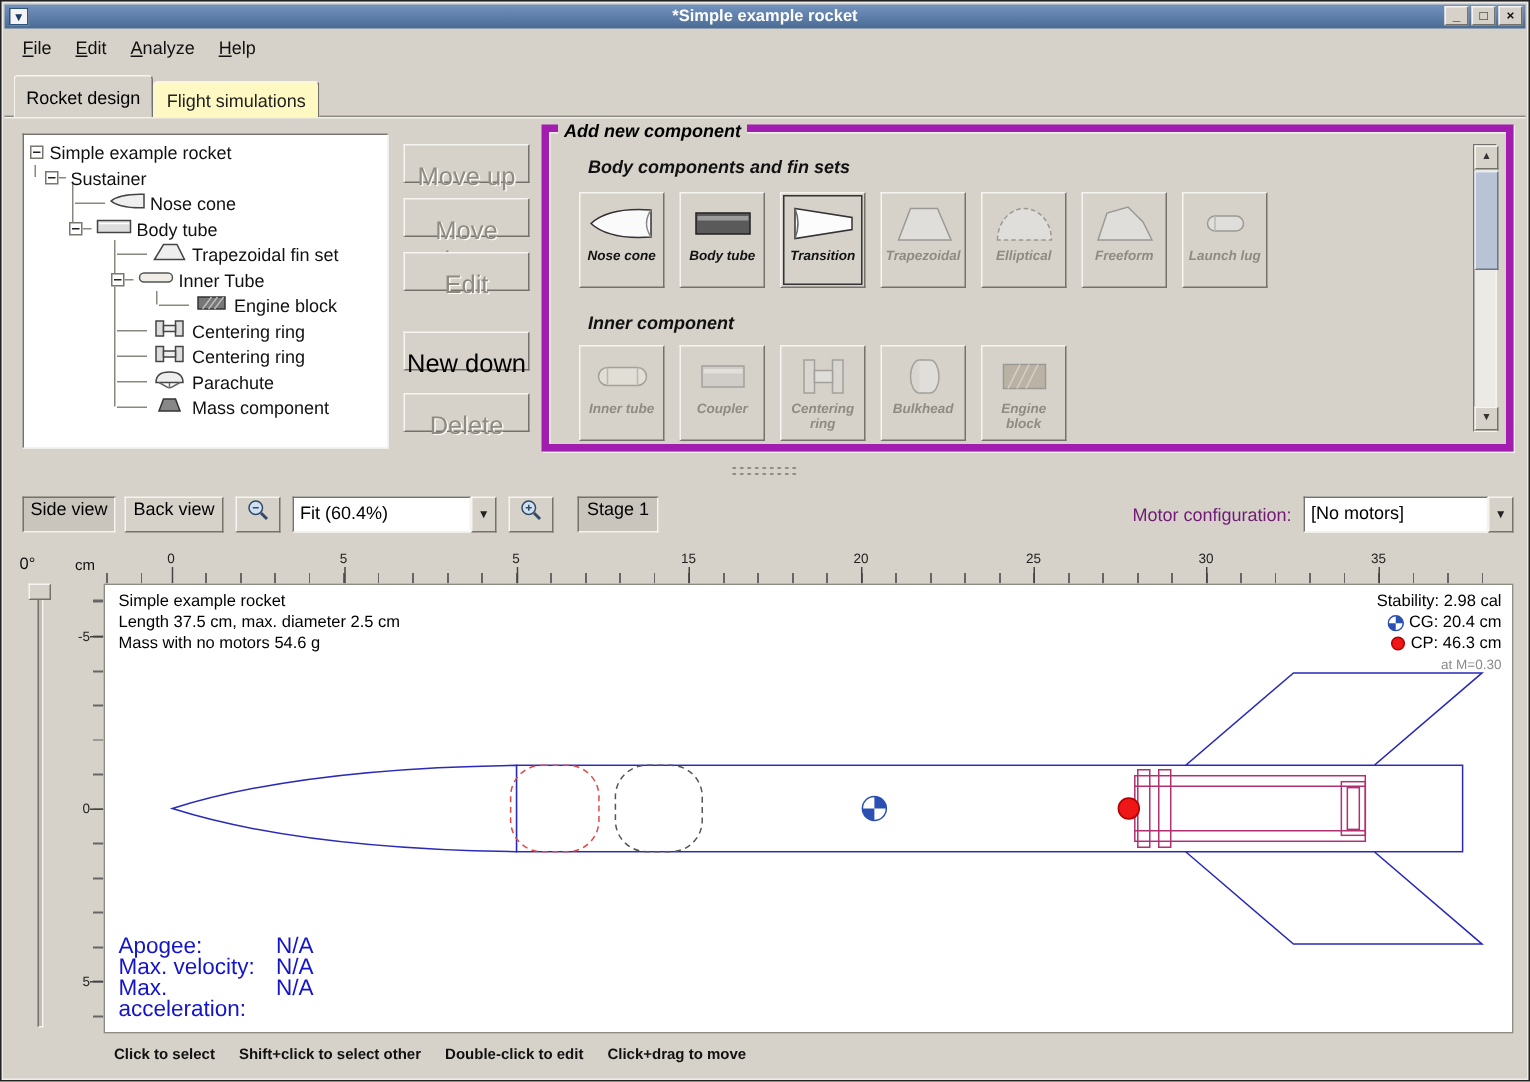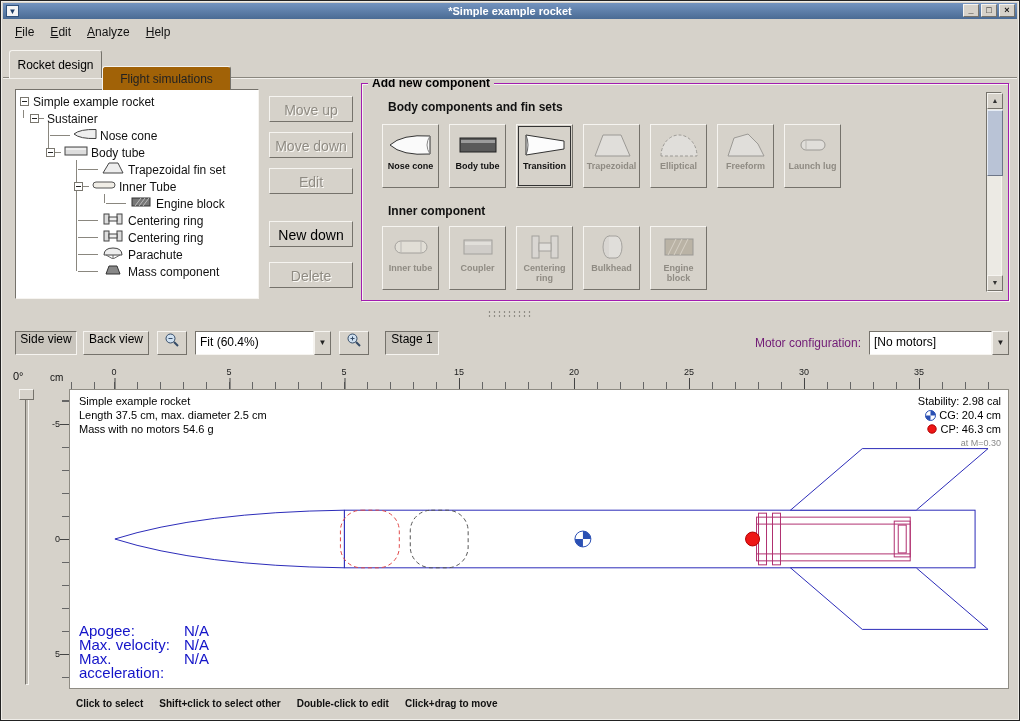--- a/index.html
+++ b/index.html
@@ -17,41 +17,41 @@
   .win-btn{width:16px;height:13px;background:#d6d2ca;border:1px solid;border-color:#f6f4f0 #75726b #75726b #f6f4f0;
            font-size:9px;line-height:11px;text-align:center;color:#111;font-weight:bold;}
   
   .menubar{position:absolute;top:18px;left:2px;right:2px;height:26px;display:flex;align-items:center;padding-left:4px;}
   .menu-item{display:inline-block;padding:3px 8px;font-size:12px;color:#111;}
   .menu-item::first-letter{text-decoration:underline;}
   
   .tab{position:absolute;font-size:12px;text-align:center;border:1px solid;border-bottom:none;
        border-color:#f6f4f0 #75726b transparent #f6f4f0;border-top-left-radius:3px;border-top-right-radius:3px;}
   .tab-active{top:49px;left:8px;width:93px;height:28px;background:#d6d2ca;z-index:3;padding-top:7px;}
-  .tab-inactive{top:53px;left:101px;width:129px;height:24px;background:#a16207;z-index:2;padding-top:5px;color:#222;margin-top:12px;}
+  .tab-inactive{top:53px;left:101px;width:111px;height:24px;background:#fef9c3;z-index:2;padding-top:5px;color:#222;}
   .pane-top{position:absolute;top:76px;left:2px;right:2px;height:2px;background:#f2f0ec;border-top:1px solid #8a877f;z-index:1;}
   
   .raised{background:#d6d2ca;border:1px solid;border-color:#f6f4f0 #75726b #75726b #f6f4f0;}
   .pressed{background:#c9c5bd;border:1px solid;border-color:#75726b #f6f4f0 #f6f4f0 #75726b;}
   .sunken{background:#fff;border:1px solid;border-color:#75726b #f6f4f0 #f6f4f0 #75726b;}
   
   .tree{position:absolute;left:14px;top:88px;width:244px;height:210px;padding:3px 2px;overflow:hidden;}
   .trow{position:relative;display:flex;align-items:center;height:17px;font-size:12px;color:#111;white-space:nowrap;}
   .sp{flex:none;height:100%;}
   .hl{flex:none;height:1px;background:#8a877f;align-self:center;}
   .exp{flex:none;width:9px;height:9px;background:#fff;border:1px solid #7a776f;position:relative;}
   .exp::before{content:"";position:absolute;left:1px;top:3px;width:5px;height:1px;background:#222;}
   .ticon{flex:none;margin:0 3px;}
   .vline{position:absolute;width:1px;background:#8a877f;}
   
-  .act-btn{position:absolute;left:268px;width:84px;height:26px;font-size:14px;text-align:center;padding-top:5px;}
+  .act-btn{position:absolute;left:268px;width:84px;height:26px;font-size:17px;text-align:center;padding-top:11px;}
   .act-dis{color:#8f8b83;text-shadow:1px 1px 0 #fcfbf8;}
   
   .group{position:absolute;left:360px;top:82px;width:648px;height:218px;
-         border:1px solid #a21caf;box-shadow:inset 1px 1px 0 #f6f4f0,1px 1px 0 #f6f4f0;}
+         border:5px solid #a21caf;box-shadow:inset 1px 1px 0 #f6f4f0,1px 1px 0 #f6f4f0;font-style:italic;}
   .group-title{position:absolute;top:-8px;left:6px;background:#d6d2ca;padding:0 4px;font-size:12px;font-weight:bold;}
   .section-label{position:absolute;left:26px;font-size:12px;font-weight:bold;color:#111;}
   .comp-btn{position:absolute;width:57px;height:64px;display:flex;flex-direction:column;align-items:center;}
   .comp-btn .icn{margin-top:4px;height:32px;display:flex;align-items:center;}
   .comp-btn .lbl{font-size:9px;font-weight:bold;line-height:10px;text-align:center;padding:0 1px;color:#111;}
   .comp-btn.dis .lbl{color:#8f8b83;}
   .comp-btn.dis .icn{opacity:.45;}
   .comp-btn.sel{outline:1px solid #333;outline-offset:-3px;}
   
   .sbar{position:absolute;right:6px;top:8px;bottom:8px;width:16px;background:#eceae4;}

